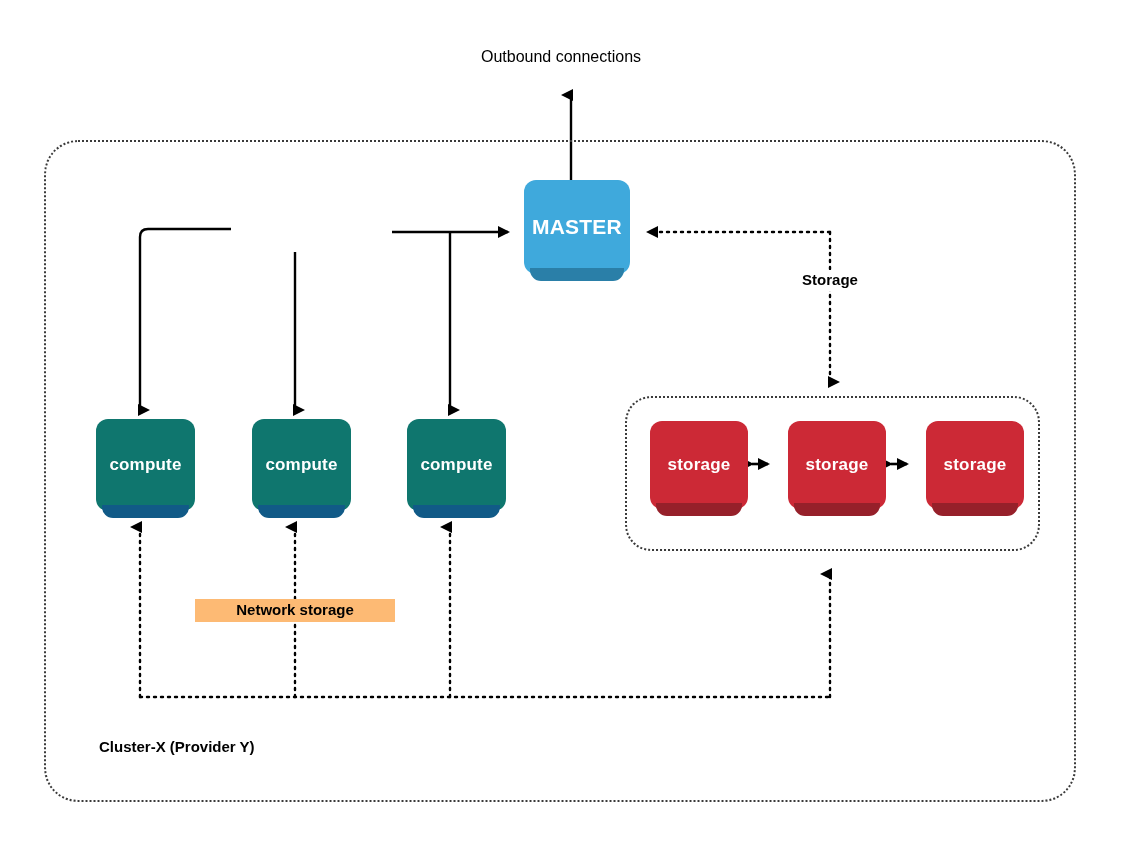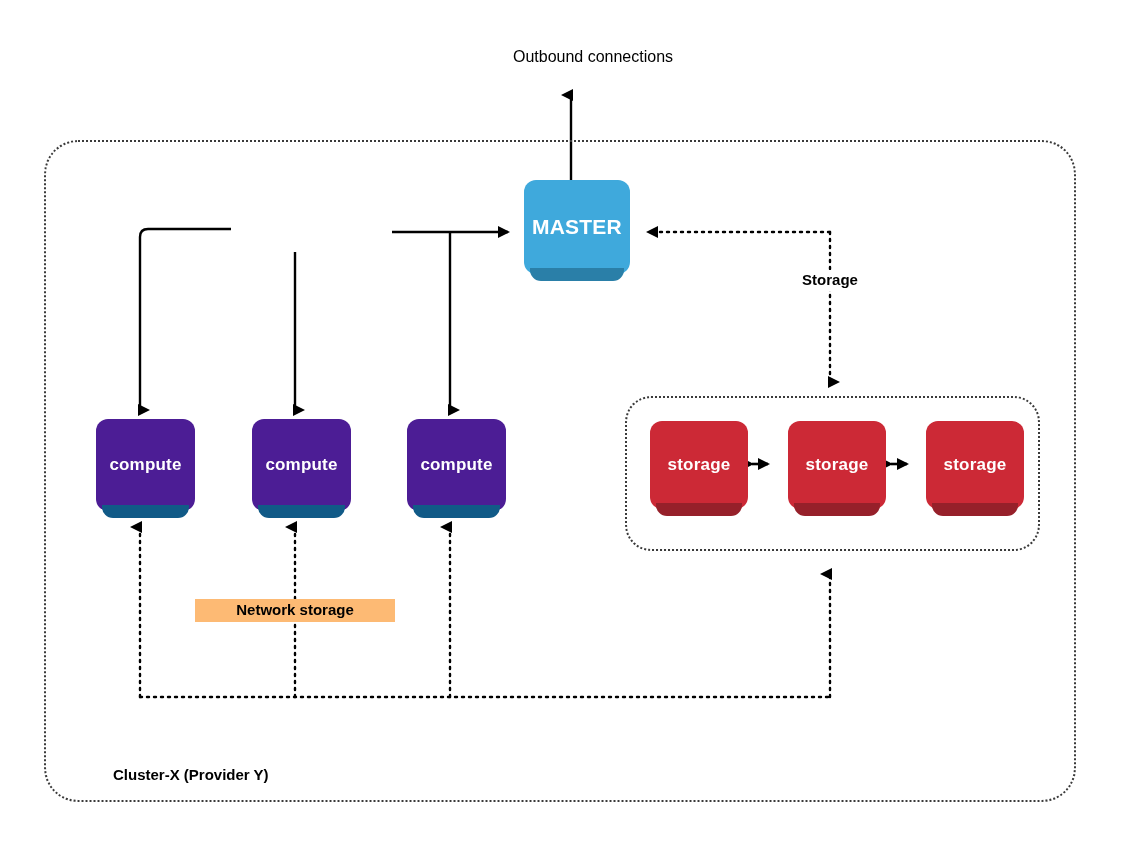--- a/index.html
+++ b/index.html
@@ -59,21 +59,21 @@
     z-index: 1;
   }
 
   .node.master {
     background: #3FA9DC;
     font-size: 21px;
   }
   .node.master::after { background: #2A7FA8; }
 
   .node.compute {
-    background: #4c1d95;
+    background: #0f766e;
     font-size: 17px;
   }
   .node.compute::after { background: #115A87; }
 
   .node.storage {
     background: #CC2936;
     font-size: 17px;
   }
   .node.storage::after { background: #96202A; }
 
@@ -207,23 +207,23 @@
   </div>
 
   <div class="node storage" style="left:782px; top:421px; width:98px; height:88px;">
     <span class="node-label">storage</span>
   </div>
 
   <div class="node storage" style="left:920px; top:421px; width:98px; height:88px;">
     <span class="node-label">storage</span>
   </div>
 
-  <div class="label plain center" style="left:443px; top:47px; width:300px;">Outbound connections</div>
+  <div class="label plain center" style="left:411px; top:47px; width:300px;">Outbound connections</div>
 
 
 
   <div class="label bold center" style="left:755px; top:270px; width:150px; background:#fff; padding:1px 0;">Storage</div>
 
   <div class="label bold center" style="left:195px; top:599px; width:200px; background:#fdba74; padding:2px 0;">Network storage</div>
 
-  <div class="label bold" style="left:113px; top:738px;margin-top:28px;">Cluster-X (Provider Y)</div>
+  <div class="label bold" style="left:99px; top:738px;">Cluster-X (Provider Y)</div>
 
 </div>
 
 </body></html>

